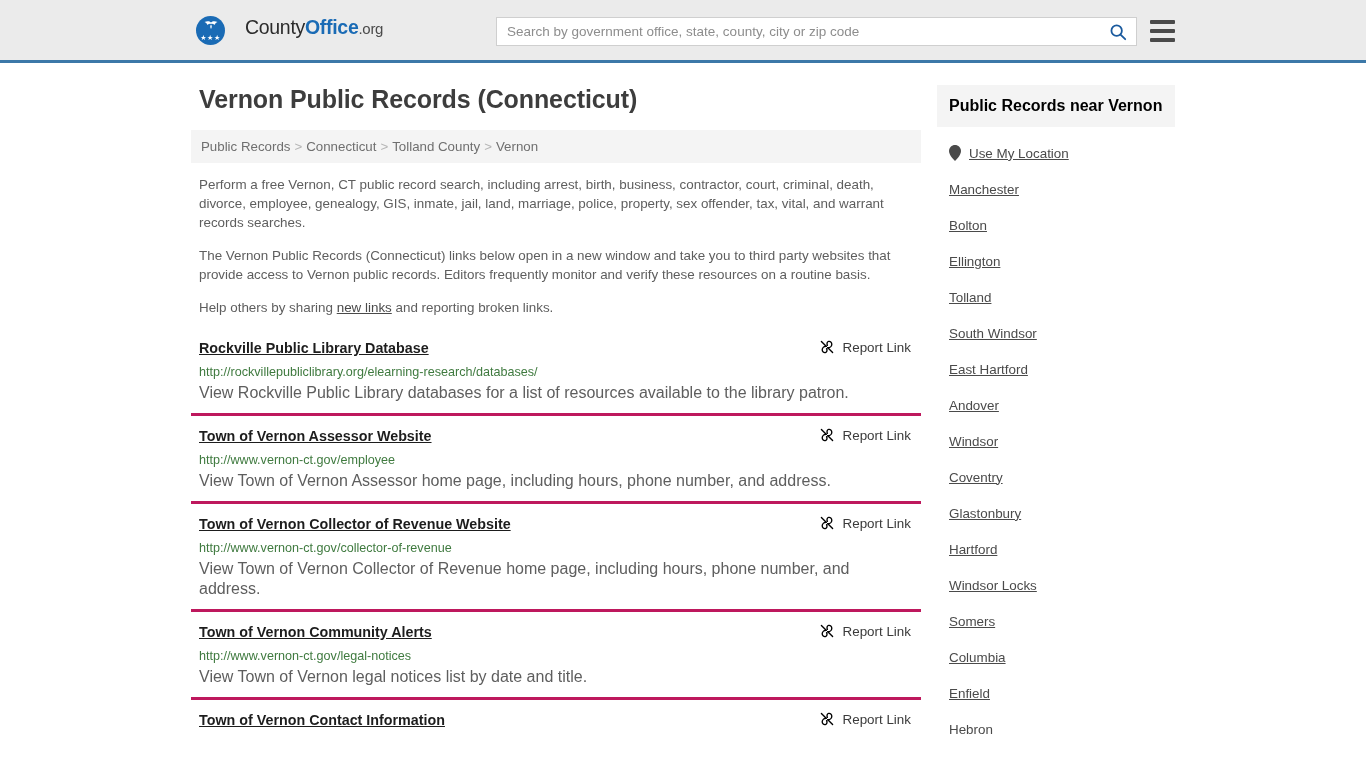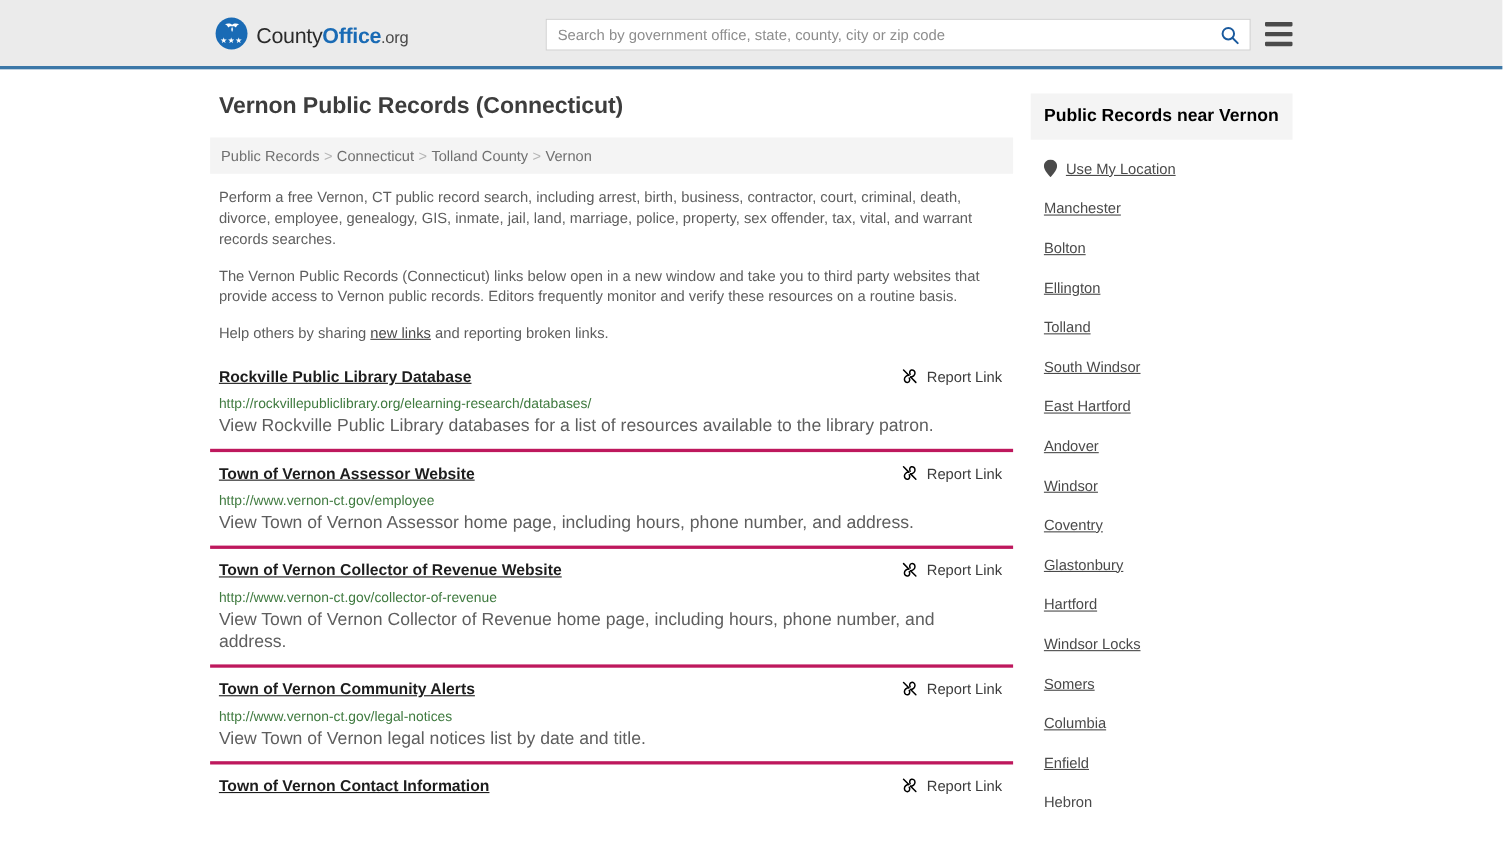--- a/index.html
+++ b/index.html
@@ -16,24 +16,25 @@
   .site-header {
     height: 63px;
     background: #ebebeb;
     border-bottom: 3px solid #3c78a8;
     display: flex;
     align-items: center;
     position: relative;
   }
   .brand {
     display: flex;
-    align-items: flex-end;
+    align-items: flex-start;
     margin-left: 196px;
     text-decoration: none;
     cursor: pointer;
+    gap: 12px;
   }
   .brand-mark {
     width: 29px; height: 29px;
     border-radius: 50%;
     background: #1a6bb5;
     position: relative;
     flex: 0 0 auto;
     overflow: hidden;
   }
   .brand-mark .eagle {
@@ -129,21 +130,21 @@
     width: 730px;
     flex: 0 0 730px;
   }
   .side-col {
     width: 238px;
     flex: 0 0 238px;
     margin-left: 16px;
   }
 
   h1.page-title {
-    font-size: 21px;
+    font-size: 25px;
     font-weight: bold;
     color: #3d3d3d;
     margin: 0 0 16px 8px;
     letter-spacing: -0.1px;
   }
 
   .breadcrumb {
     background: #f4f4f4;
     padding: 9px 10px;
     font-size: 13.3px;

